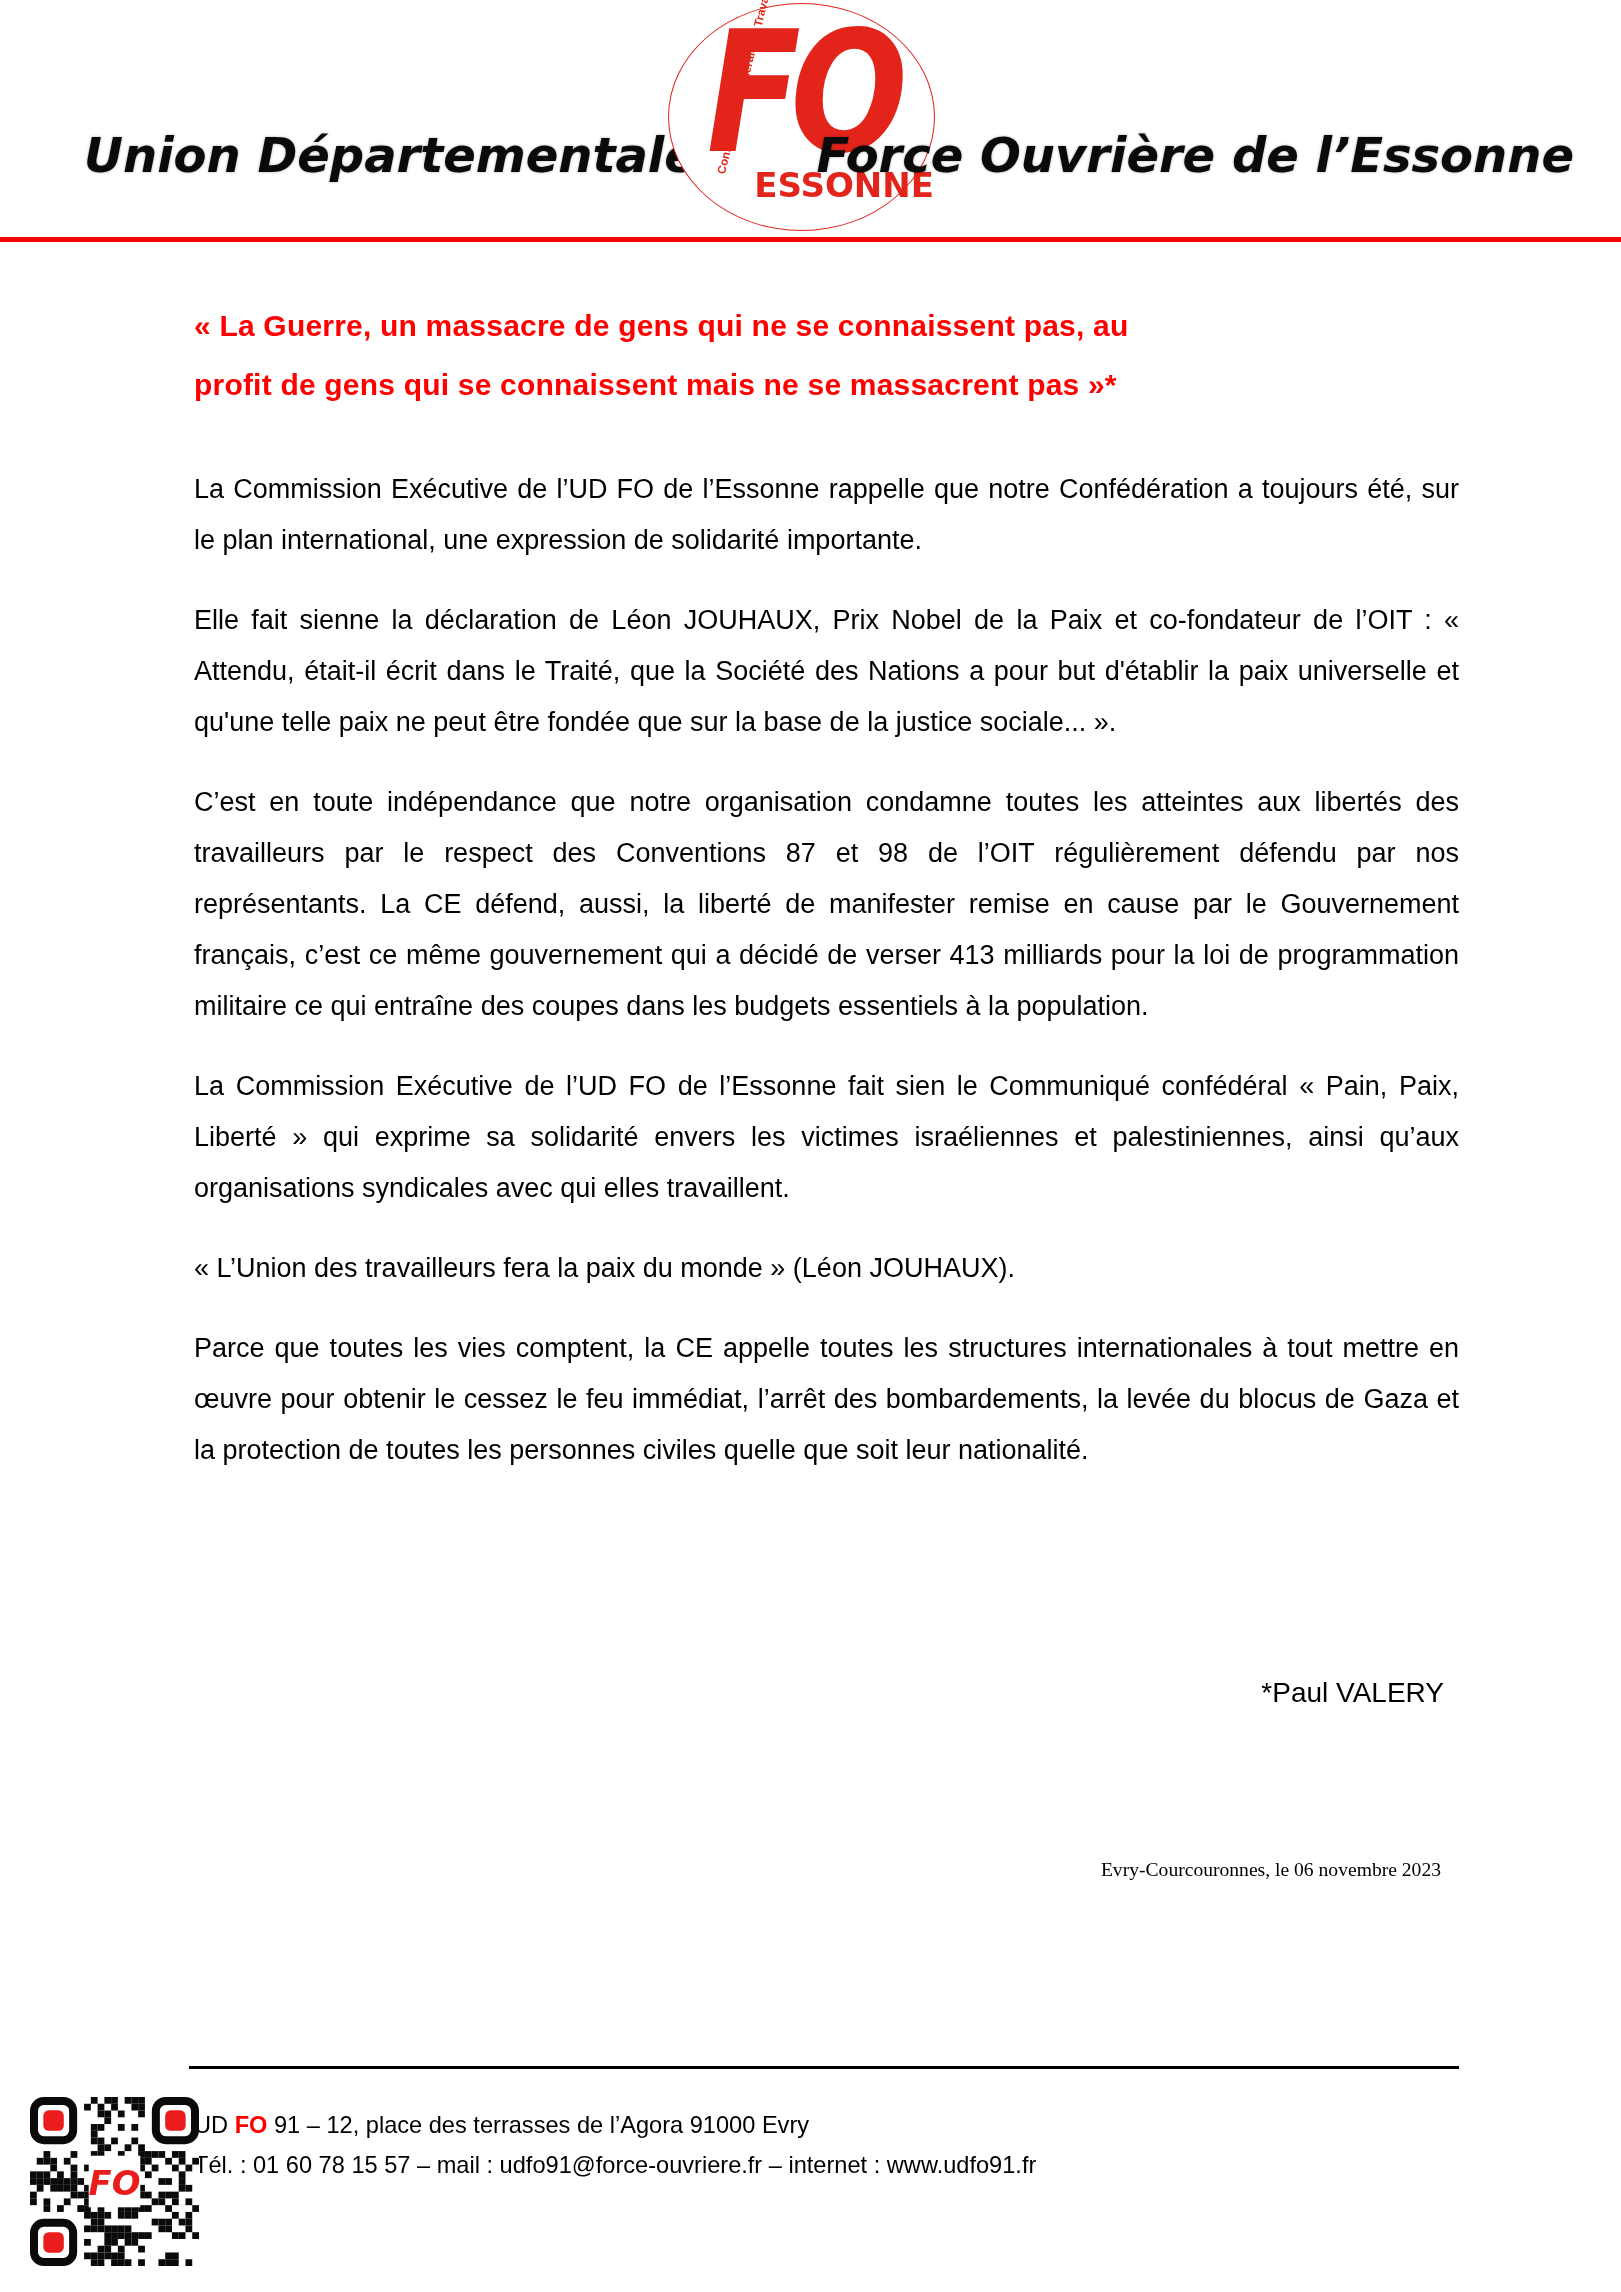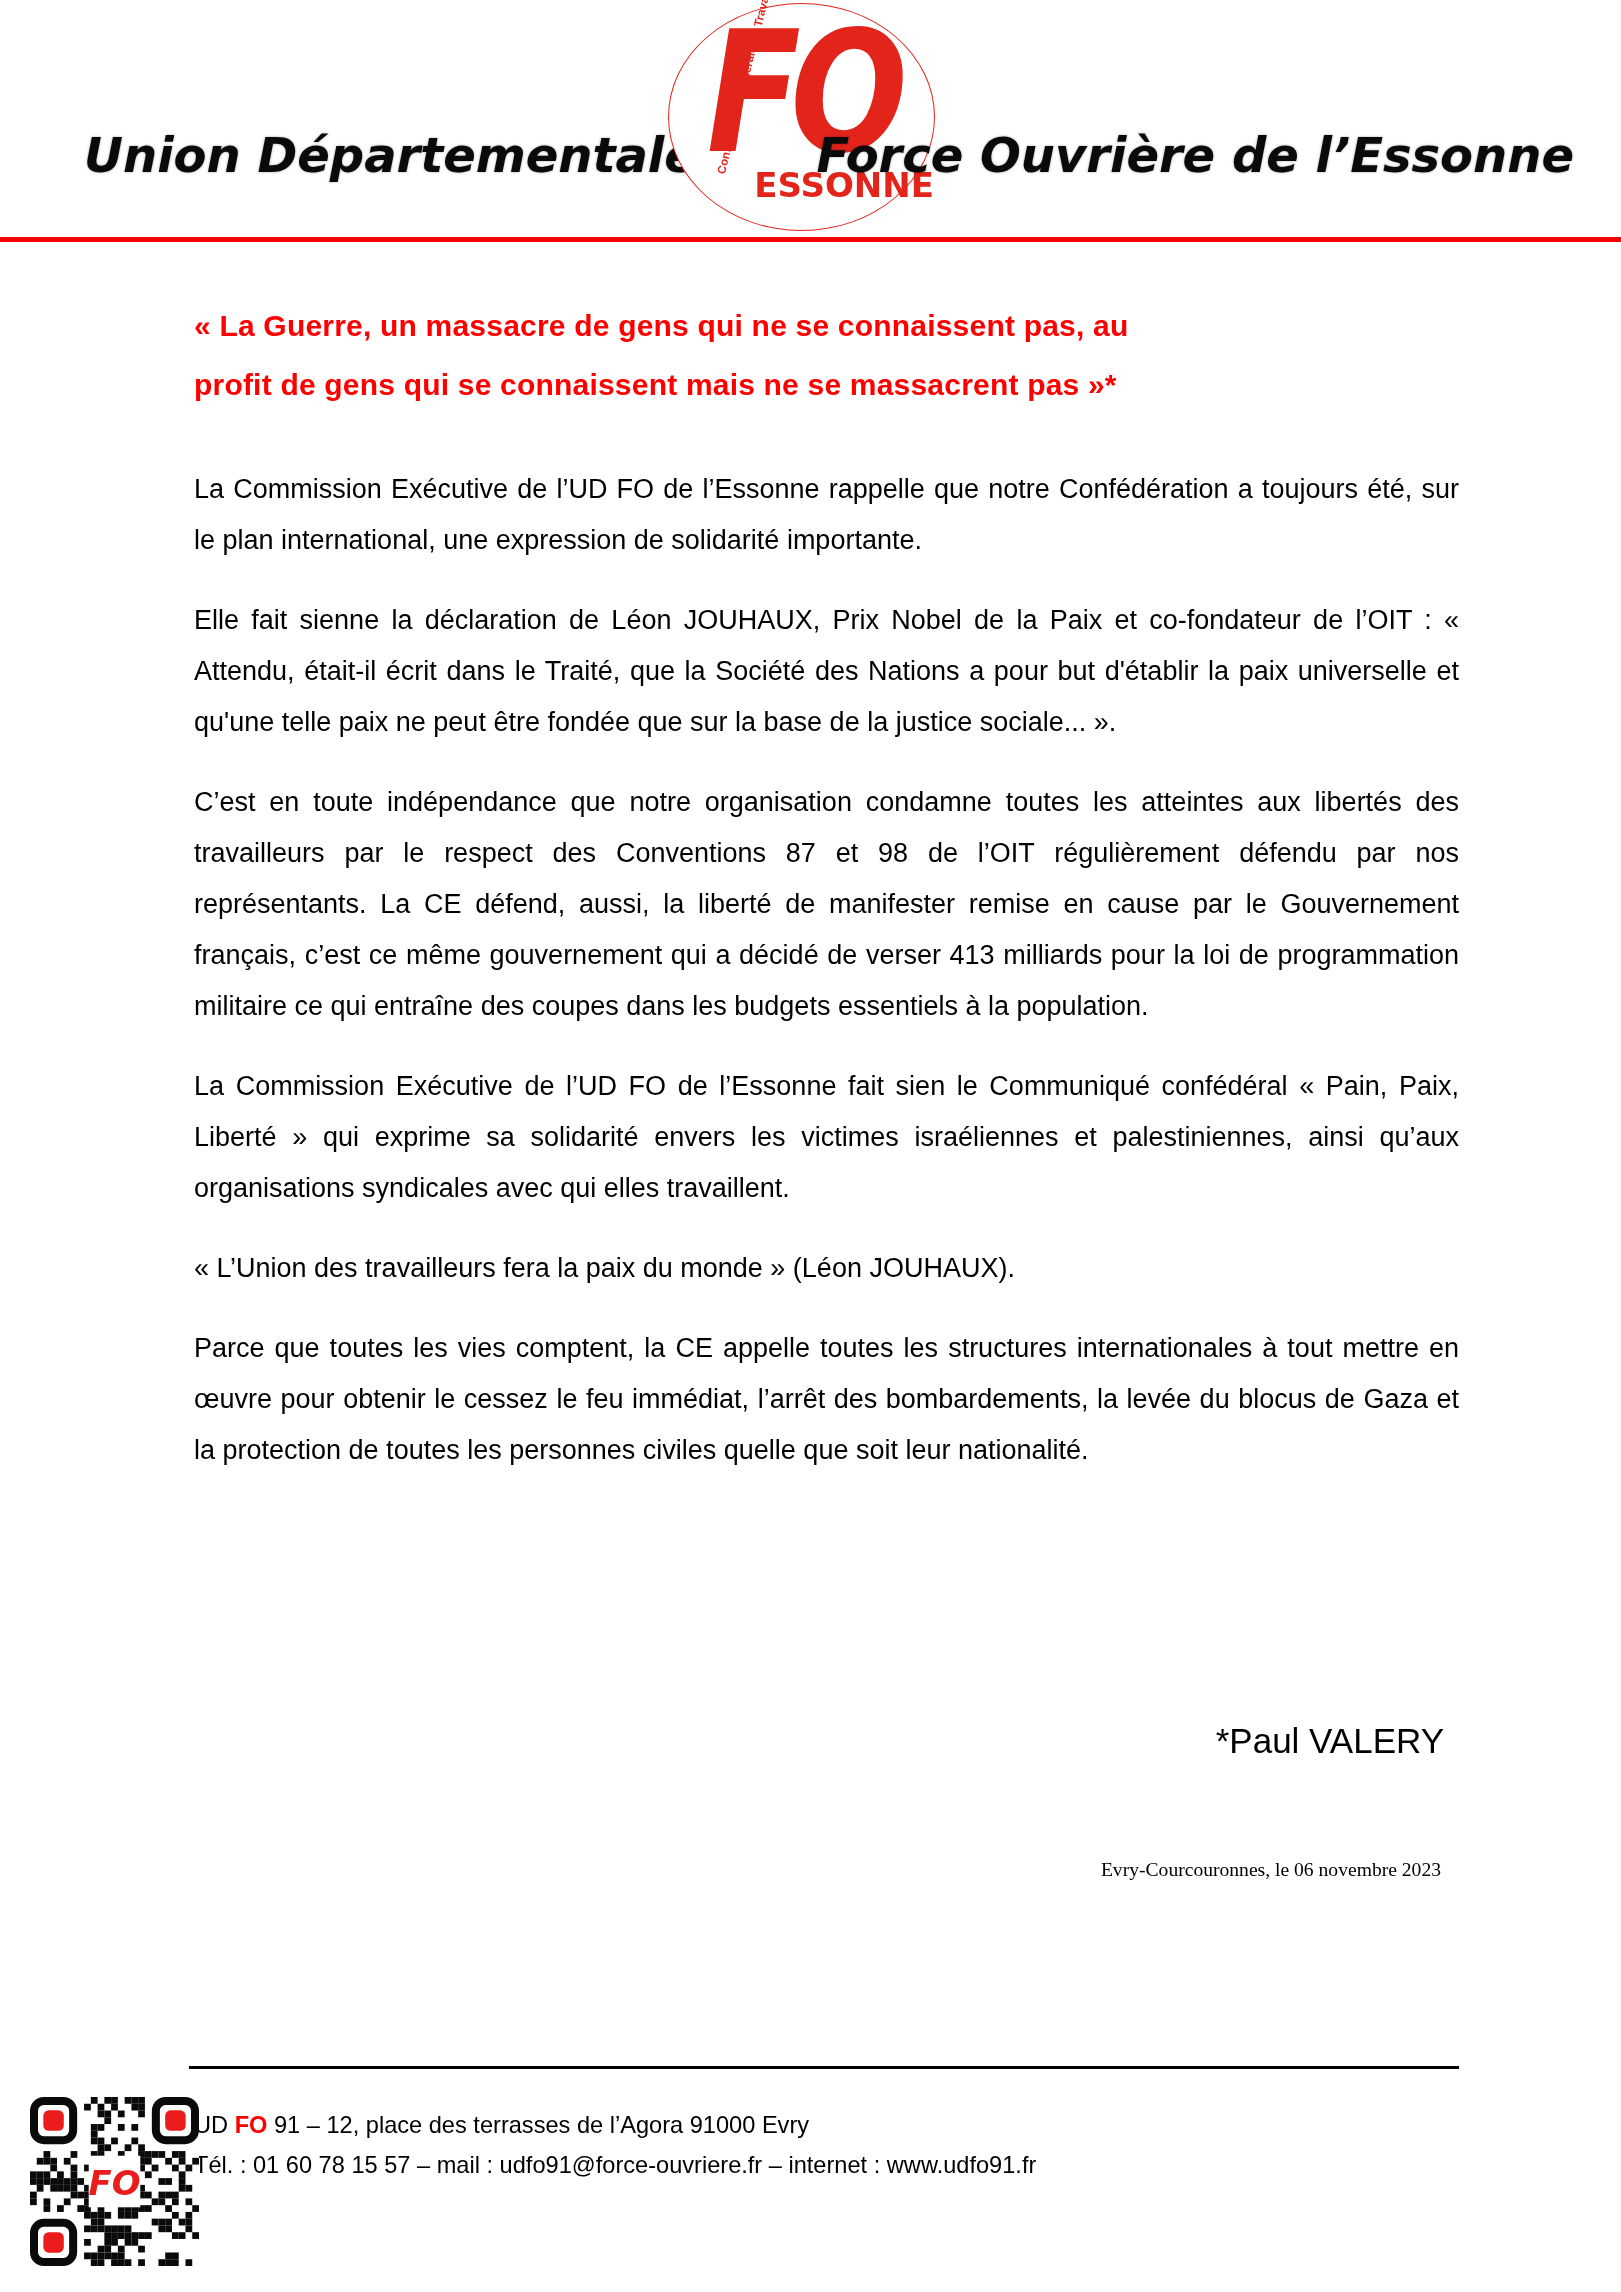--- a/index.html
+++ b/index.html
@@ -46,21 +46,21 @@
     letter-spacing:0.2px;
   }
   
   .body-text {
     position:absolute; left:194px; top:464px; width:1265px;
     font-size:27px; line-height:51px; text-align:justify;
   }
   .body-text p { margin-bottom:29px; }
   .signature {
     position:absolute; right:178px; top:1677px;
-    font-size:35px; font-weight:400;margin-top:44px;
+    font-size:28px; font-weight:400;
   }
   .dateline {
     position:absolute; right:181px; top:1859px;
     font-size:19.6px;
     font-family:Liberation Serif, serif;
   }
   
   .ftr-rule { position:absolute; left:189px; top:2066px; width:1270px; height:2.7px; background:#000; }
   .ftr-text {
     position:absolute; left:194px; top:2105px; width:1265px; 

